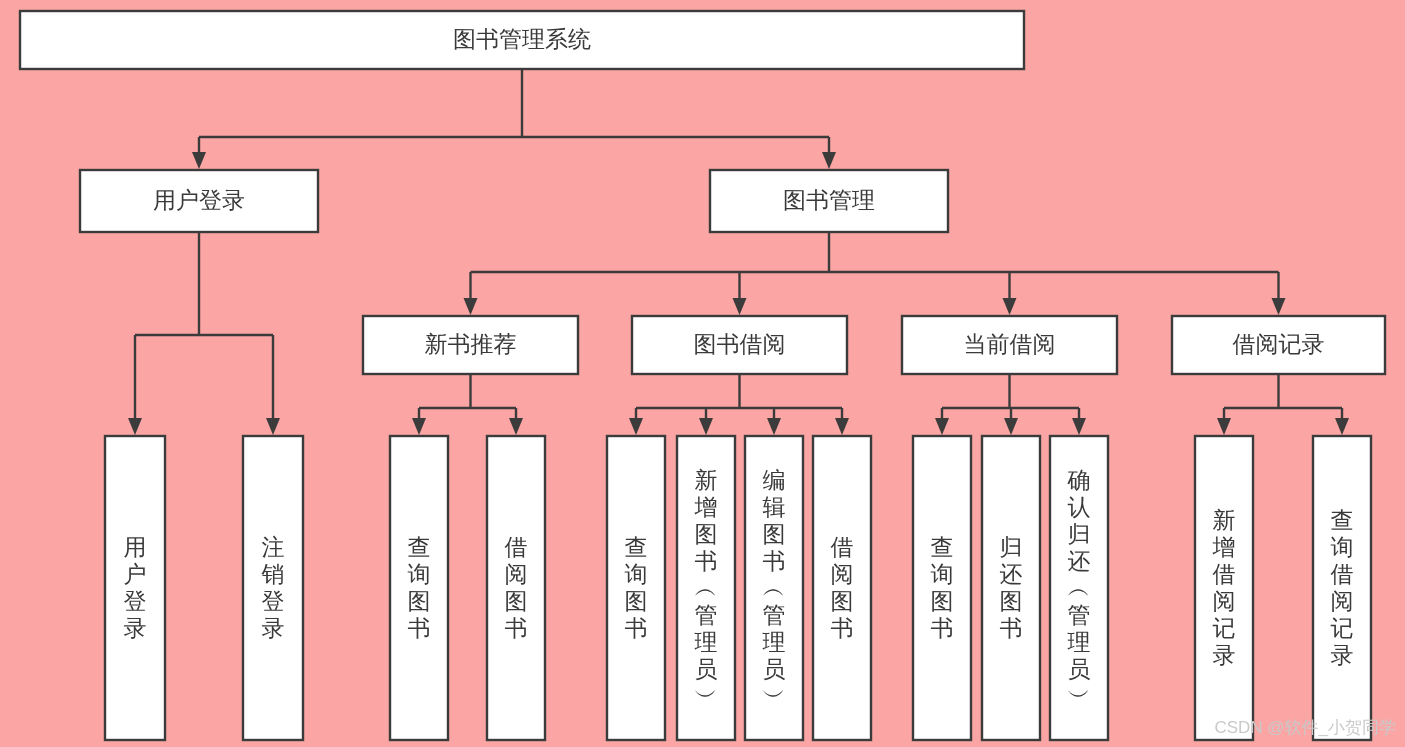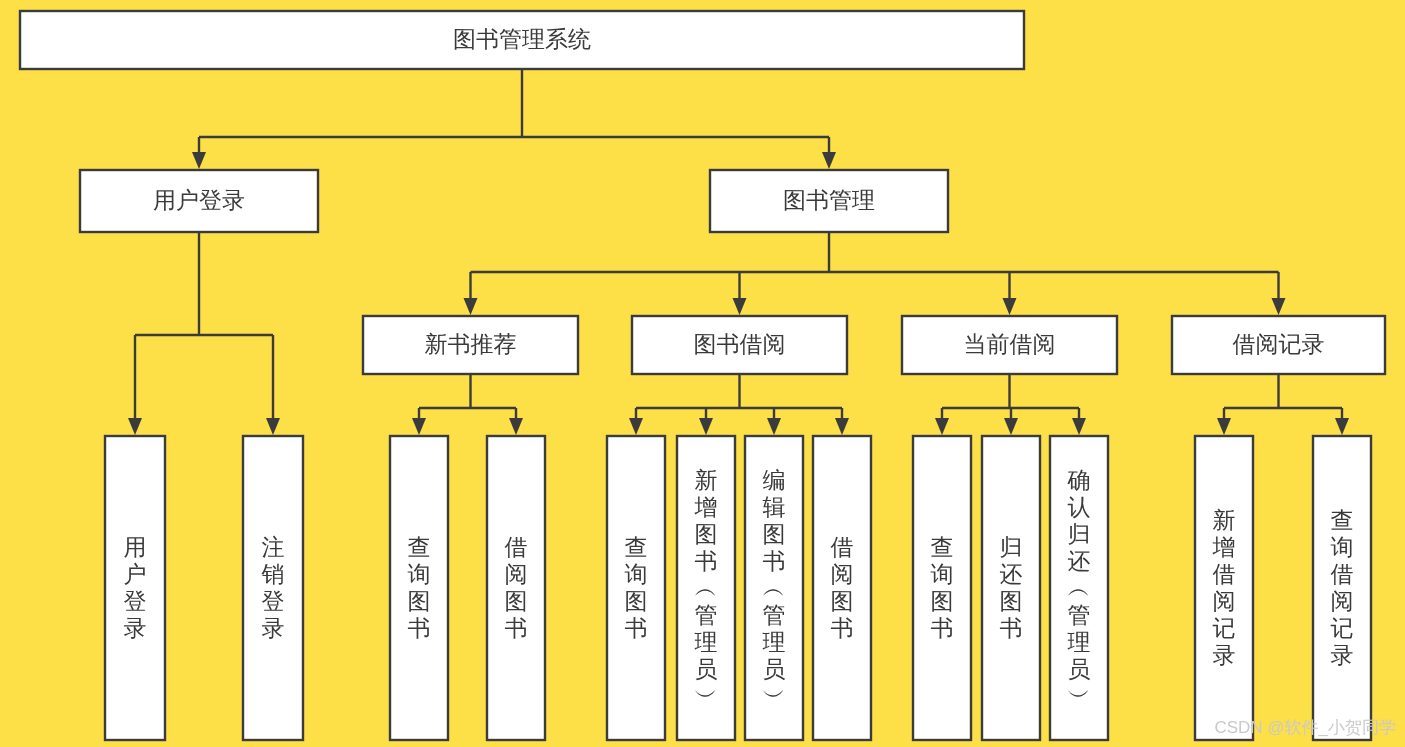--- a/index.html
+++ b/index.html
@@ -8,21 +8,21 @@
     padding: 0;
     background: #ffffff;
   }
   body {
     font-family: "Liberation Sans", "DejaVu Sans", sans-serif;
   }
   #diagram-root {
     position: relative;
     width: 1405px;
     height: 747px;
-    background: #fde047;
+    background: #fca5a5;
     overflow: hidden;
   }
   svg.tree-canvas {
     display: block;
     width: 1405px;
     height: 747px;
   }
   .node-box {
     fill: #ffffff;
     stroke: #3b3b3b;

